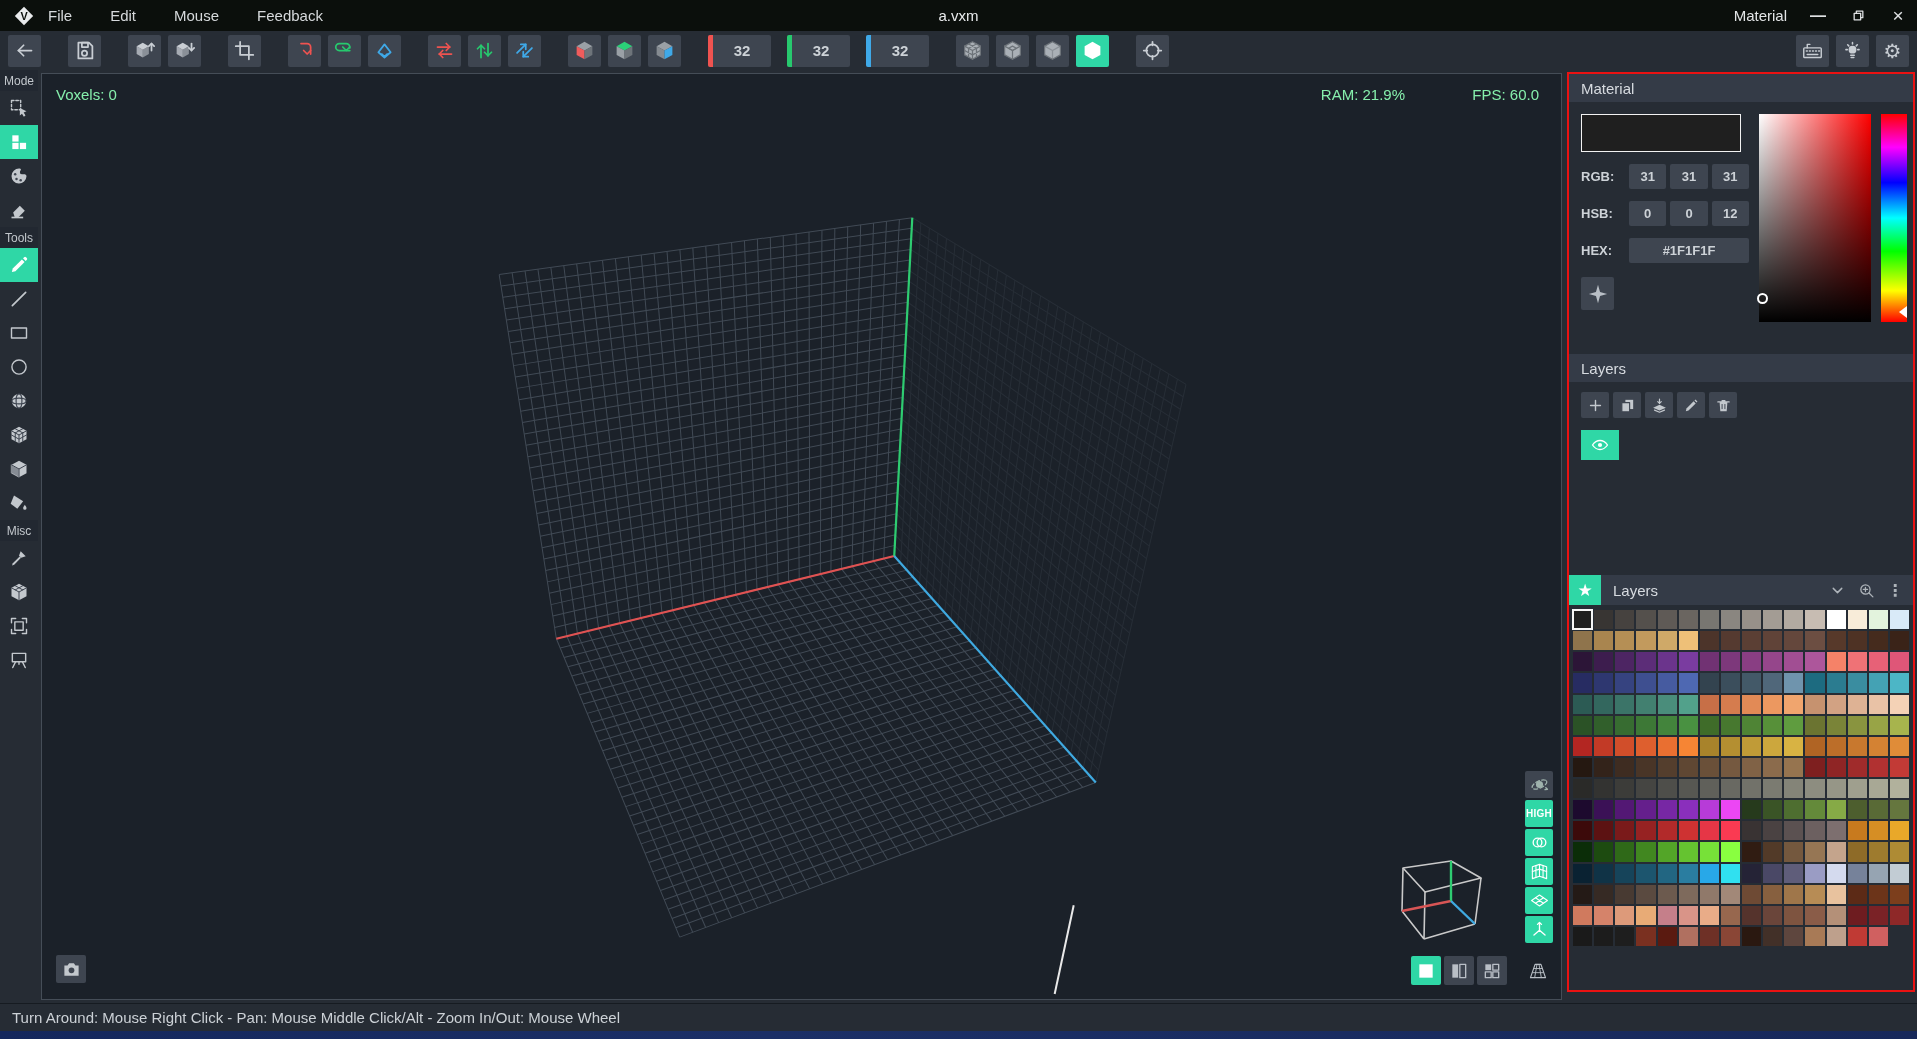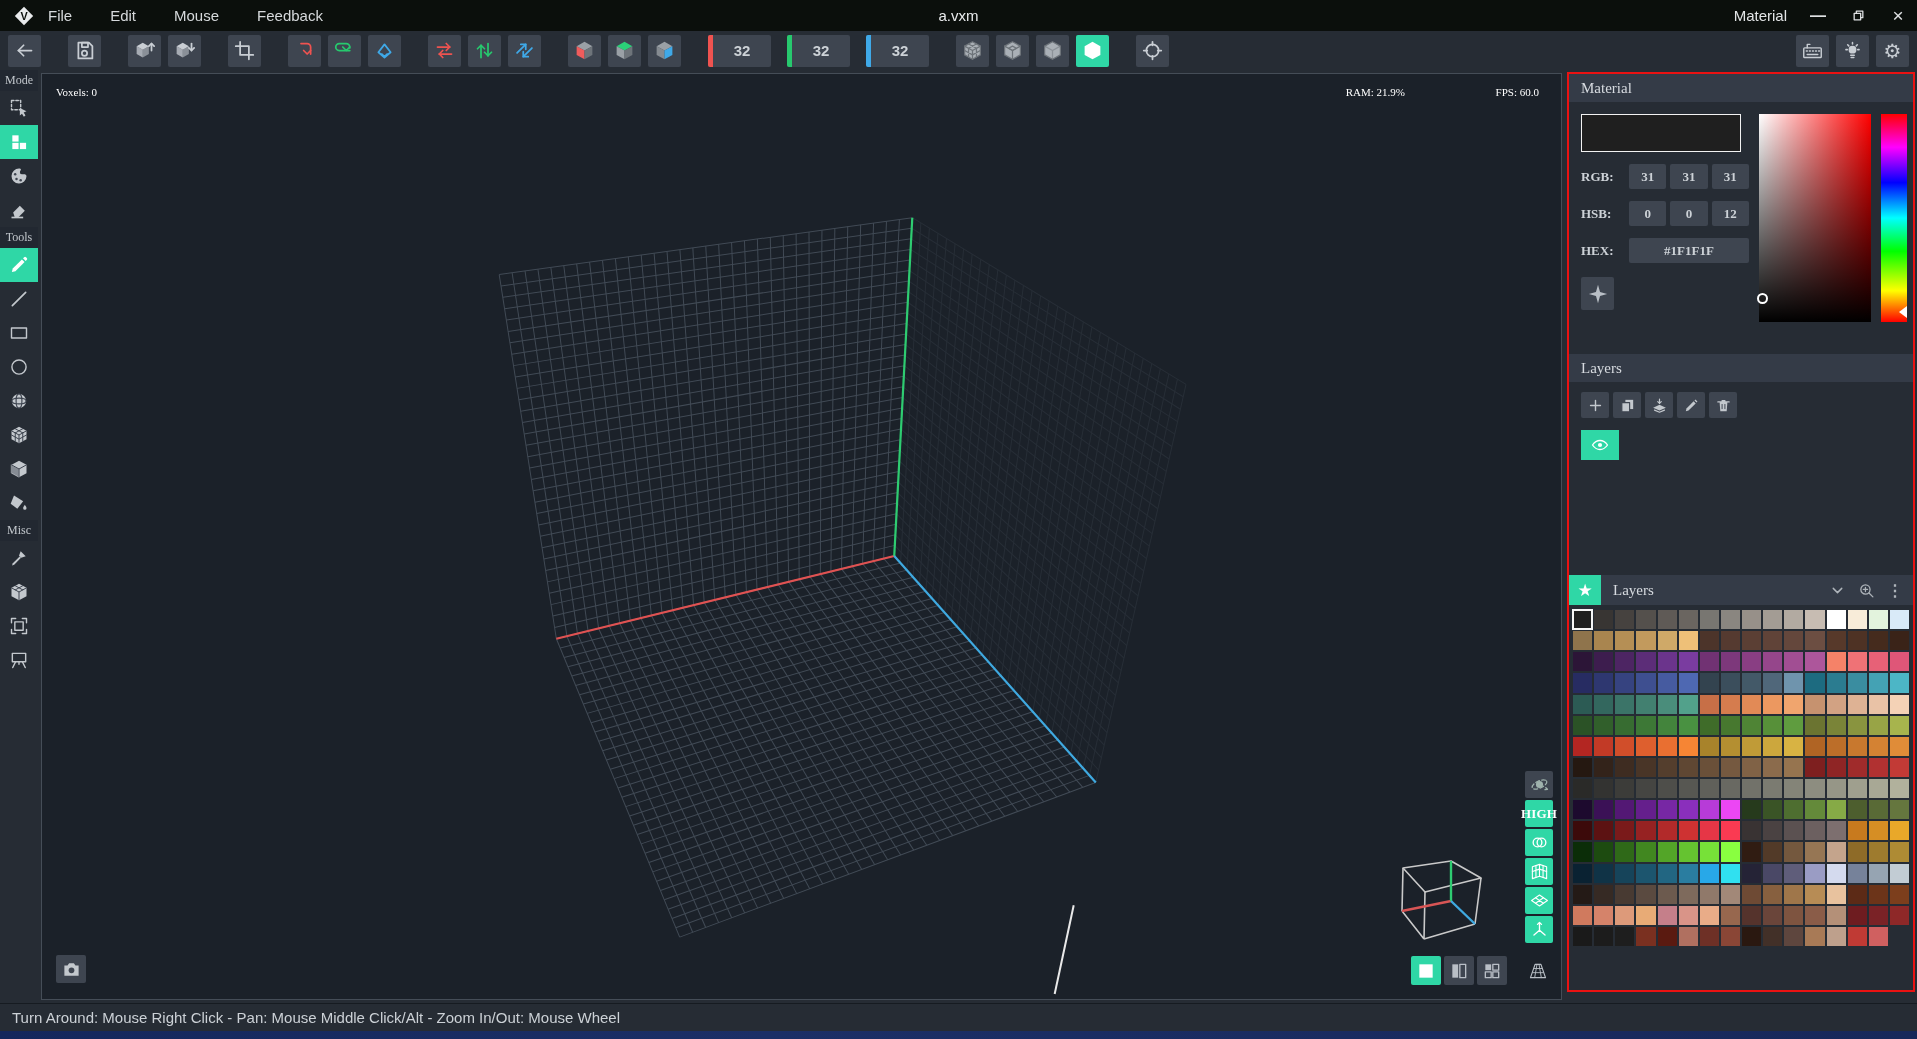--- a/index.html
+++ b/index.html
@@ -31,47 +31,47 @@
   .tbtn.sel { background:#2fd7a6; color:#ffffff; }
   .tbtn .ic { width:21px; height:21px; }
   .c-red { color:#ef5350; } .c-green { color:#27c96e; } .c-blue { color:#3fa9e8; }
   .sizebox { width:63px; height:32px; background:#3e4550; border-radius:2px;
     display:flex; align-items:center; }
   .sizebar { width:5px; height:32px; border-radius:2px 0 0 2px; }
   .sizeval { flex:1; text-align:center; font-size:15px; font-weight:bold; color:#cdd2d7; }
   .toolbar-right { margin-left:auto; display:flex; gap:7px; }
 
   
-  .main { display:flex; height:933px; background:#262c34;font-family:Liberation Serif, serif; }
+  .main { display:flex; height:933px; background:#262c34; }
 
   
   .sidebar { width:38px; background:#262c34; display:flex; flex-direction:column; }
   .sb-label { height:21px; font-size:12px; color:#c2c7cc; display:flex;
     align-items:center; justify-content:center; background:#222831; }
   .sb-btn { height:34px; display:flex; align-items:center; justify-content:center;
     color:#c3c8cd; }
   .sb-btn.sel { background:#2fd7a6; color:#ffffff; }
   .sb-btn .ic { width:20px; height:20px; }
 
   
   .viewport { flex:1; margin:3px; background:#1b2129; border:1px solid #454d57;
     position:relative; overflow:hidden; }
   .vp-svg { position:absolute; inset:0; width:100%; height:100%; }
-  .overlay { position:absolute; font-size:11px; color:#ffffff; }
+  .overlay { position:absolute; font-size:15px; color:#86efac; }
   .ov-voxels { left:14px; top:12px; }
   .ov-ram { right:156px; top:12px; }
   .ov-fps { right:22px; top:12px; }
 
   .vp-col { position:absolute; right:8px; bottom:56px; display:flex;
     flex-direction:column; gap:2px; }
   .vpc-btn { width:28px; height:27px; border-radius:2px; background:#2fd7a6;
     color:#ffffff; display:flex; align-items:center; justify-content:center; }
   .vpc-btn.dark { background:#3e4550; color:#9fb3ad; }
   .vpc-btn .ic { width:19px; height:19px; }
-  .vpc-high { font-size:13px; font-weight:bold; letter-spacing:.2px; }
+  .vpc-high { font-size:10px; font-weight:bold; letter-spacing:.2px; }
 
   .vp-views { position:absolute; right:8px; bottom:14px; display:flex; gap:3px; }
   .vv-btn { width:30px; height:29px; background:#3e4550; border-radius:2px;
     color:#b9bfc6; display:flex; align-items:center; justify-content:center; }
   .vv-btn.sel { background:#2fd7a6; }
   .vv-btn .ic { width:20px; height:20px; }
   .vv-gap { width:10px; }
 
   .cam-btn { position:absolute; left:14px; bottom:16px; width:30px; height:28px;
     background:#3e4550; border-radius:2px; color:#c3c8cd; display:flex;

